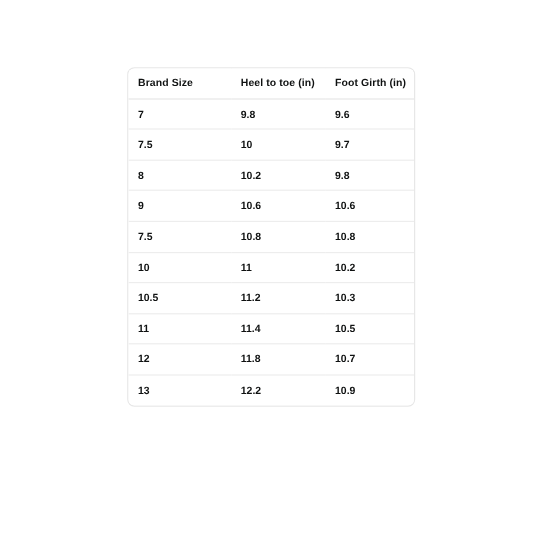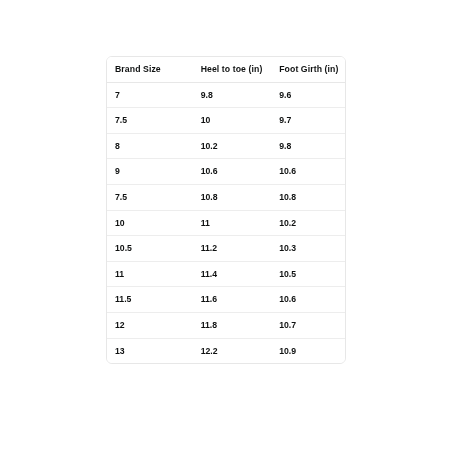--- a/index.html
+++ b/index.html
@@ -136,25 +136,20 @@
             <td class="col-brand">10.5</td>
             <td class="col-heel">11.2</td>
             <td class="col-girth">10.3</td>
           </tr>
           <tr>
             <td class="col-brand">11</td>
             <td class="col-heel">11.4</td>
             <td class="col-girth">10.5</td>
           </tr>
           <tr>
-            <td class="col-brand">11.5</td>
-            <td class="col-heel">11.6</td>
-            <td class="col-girth">10.6</td>
-          </tr>
-          <tr>
             <td class="col-brand">12</td>
             <td class="col-heel">11.8</td>
             <td class="col-girth">10.7</td>
           </tr>
           <tr>
             <td class="col-brand">13</td>
             <td class="col-heel">12.2</td>
             <td class="col-girth">10.9</td>
           </tr>
         </tbody>

